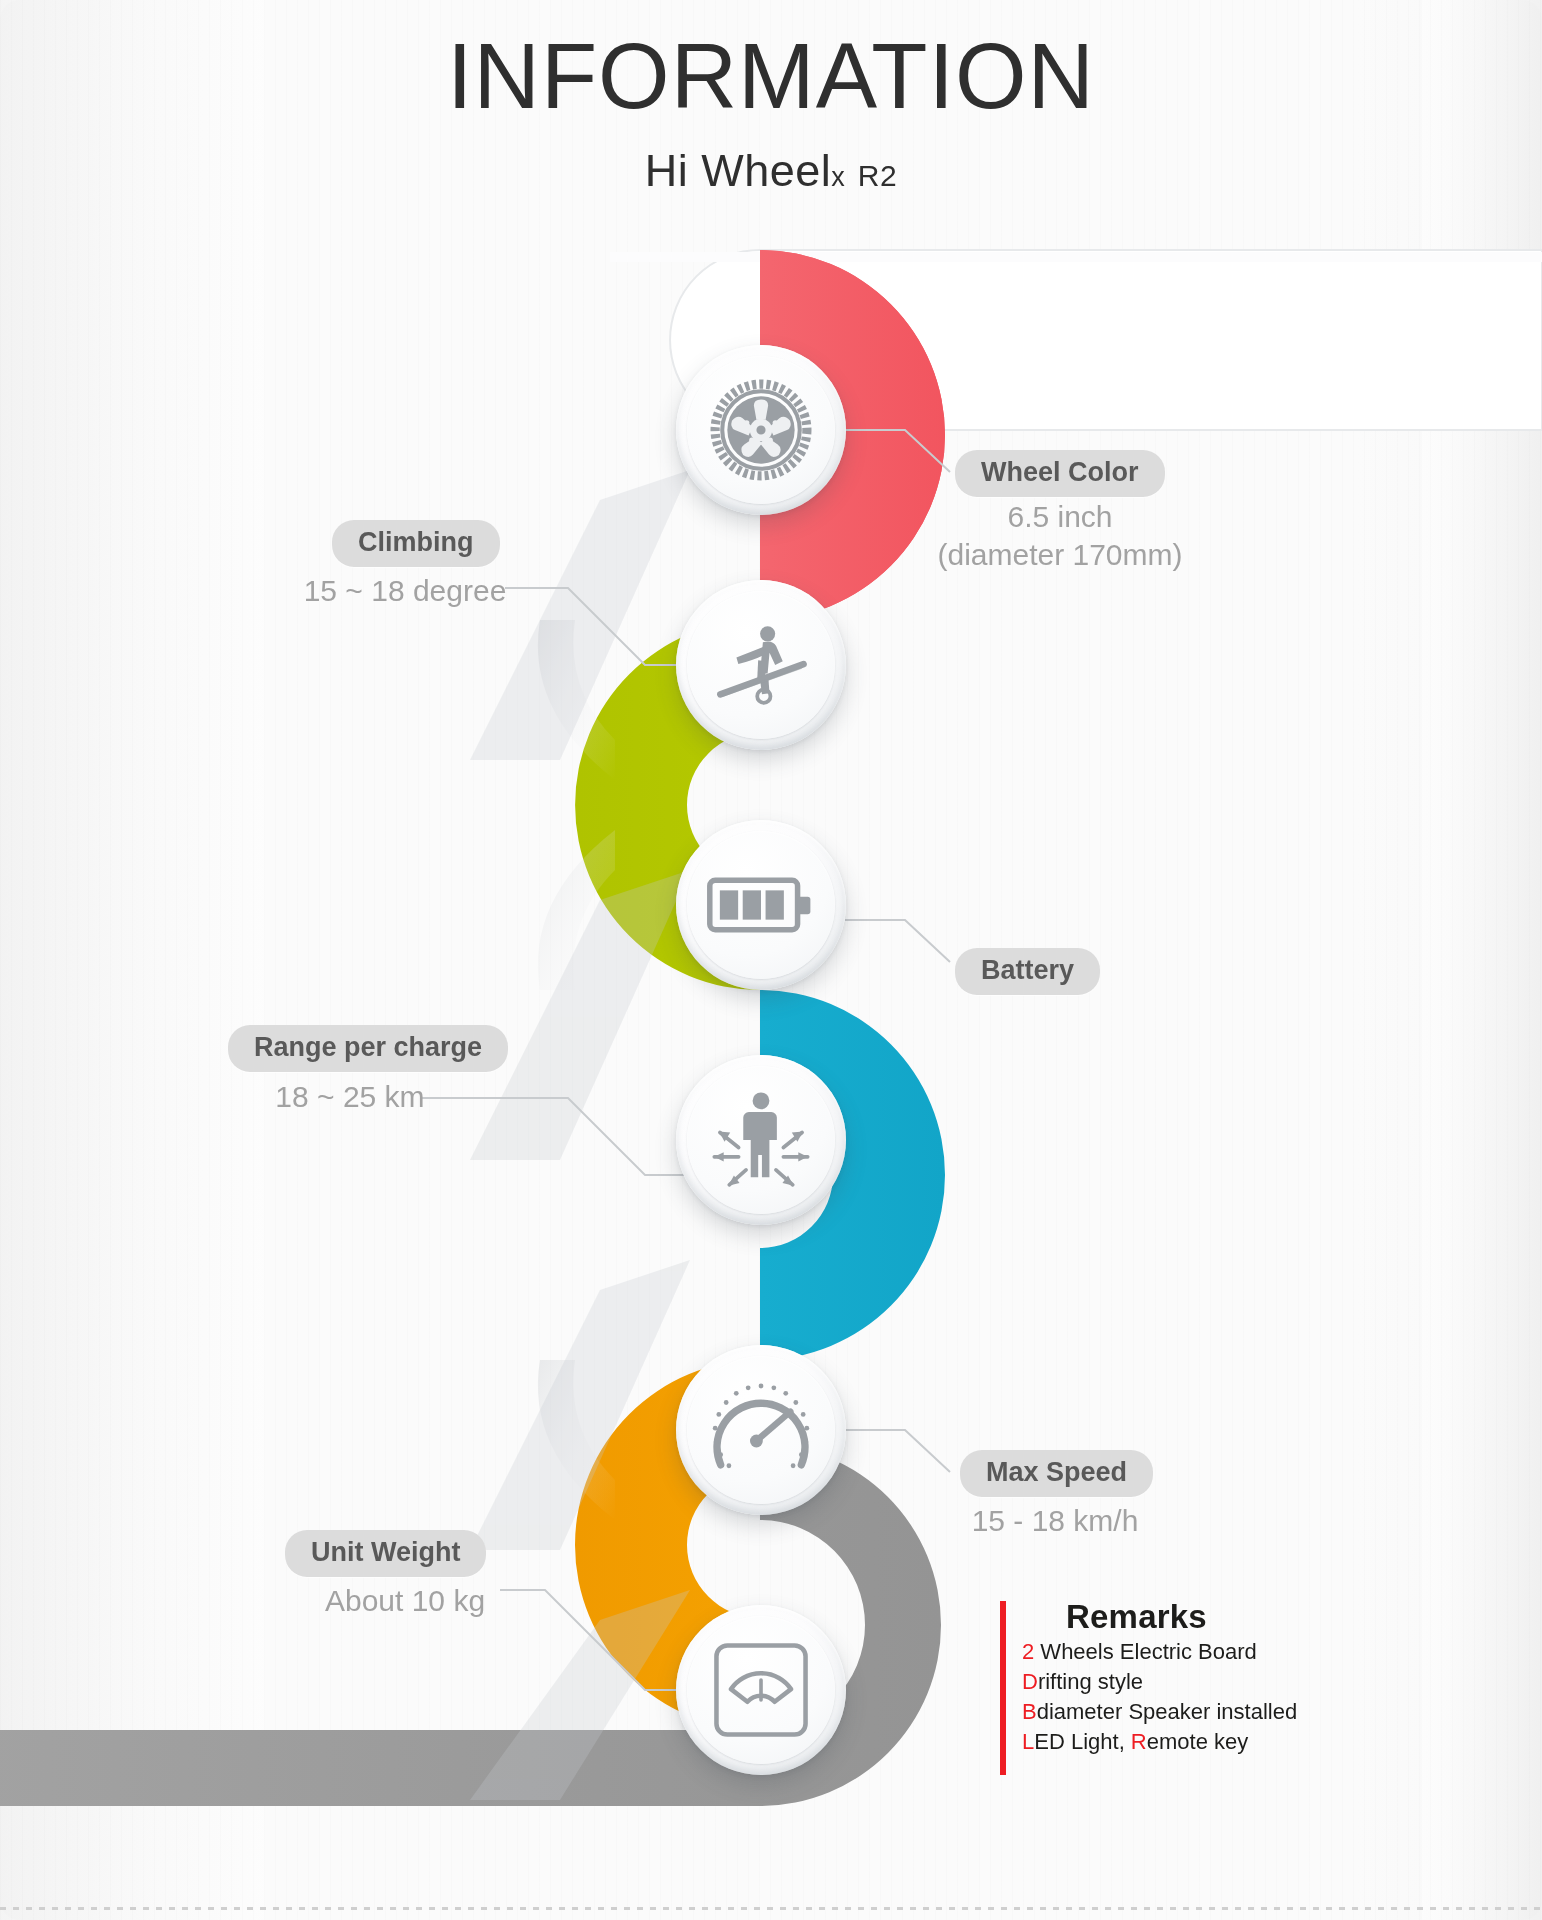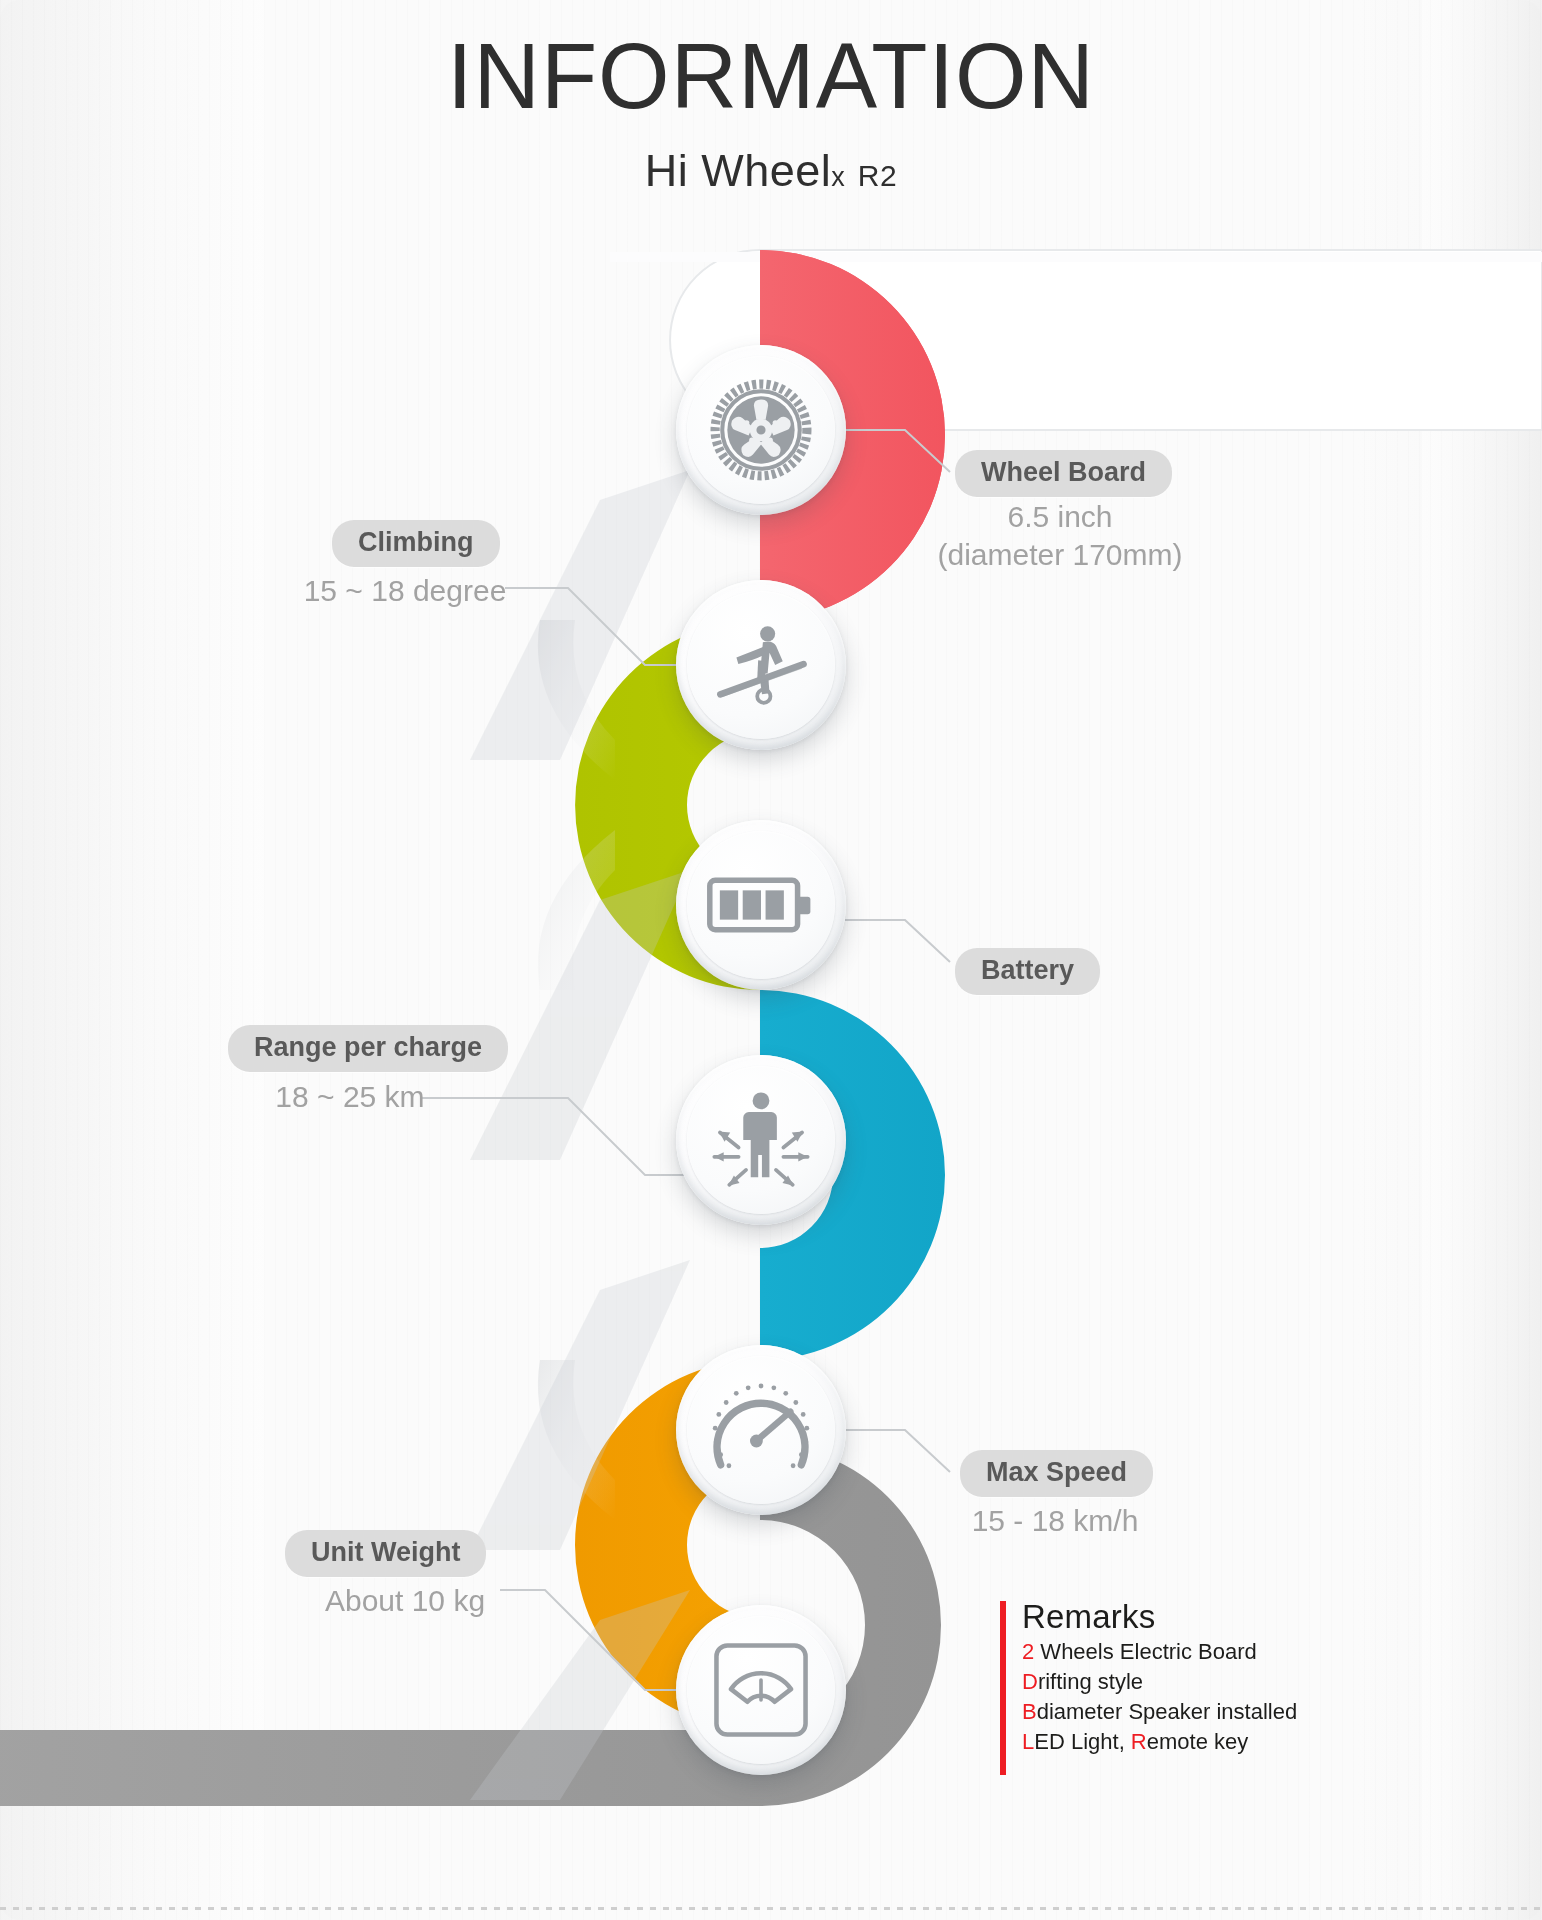--- a/index.html
+++ b/index.html
@@ -113,22 +113,23 @@
   .conn { position:absolute; left:0; top:0; width:1542px; height:1920px; z-index:5; pointer-events:none; }
 
   
   .info-block { position:absolute; z-index:9; }
   .info-block .bar {
     position:absolute; left:0; top:3px; width:6px; bottom:3px;
     background:#ee1d23;
   }
   .info-block .body { margin-left: 22px; }
   .info-head {
-    font-size: 33px; font-weight:400; color:#1d1d1b; line-height:1.18;
+    font-size: 33px; font-weight:700; color:#1d1d1b; line-height:1.18;
     letter-spacing:.2px;
+    margin-left:44px;
   }
   .info-line {
     font-size: 22px; color:#1d1d1b; line-height:1.36; white-space:nowrap;
   }
   .hl { color:#ee1d23; }
 
   .footer-dots {
     position:absolute; left:0; bottom:10px; width:1542px; height:3px;
     background-image: repeating-linear-gradient(90deg,
       #cfcfcf 0px, #cfcfcf 6px, transparent 6px, transparent 13px);
@@ -328,21 +329,21 @@
   </div>
 
   <div class="node" style="left:676px; top:1605px;">
     <svg width="100" height="100" viewBox="0 0 110 110">
       <rect x="6" y="6" width="98" height="98" rx="12" fill="none" stroke="#9A9FA4" stroke-width="5"></rect>
       <path d="M22 54 A 40 40 0 0 1 88 54 L 70 68 A 20 20 0 0 0 40 68 Z" fill="none" stroke="#9A9FA4" stroke-width="5" stroke-linejoin="round"></path>
       <path d="M55 44 L55 66" stroke="#9A9FA4" stroke-width="4" stroke-linecap="round"></path>
     </svg>
   </div>
 
-  <div class="pill" style="left:955px; top:450px;">Wheel Board</div>
+  <div class="pill" style="left:955px; top:450px;">Wheel Color</div>
   <div class="caption center" style="left:875px; top:498px; width:370px;">
     <div>6.5 inch</div>
     <div>(diameter 170mm)</div>
   </div>
 
   <div class="pill" style="left:332px; top:520px;">Climbing</div>
   <div class="caption center" style="left:255px; top:572px; width:300px;">
     <div>15 ~ 18 degree</div>
   </div>
 

